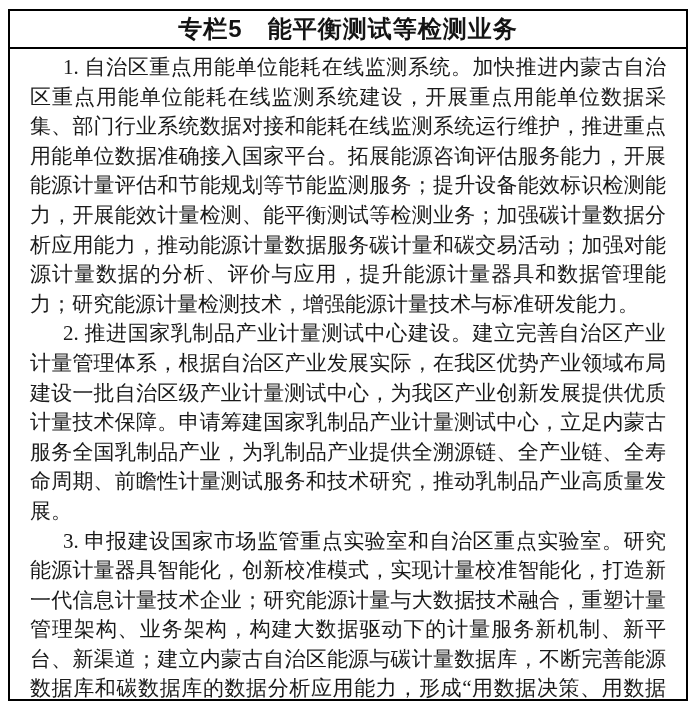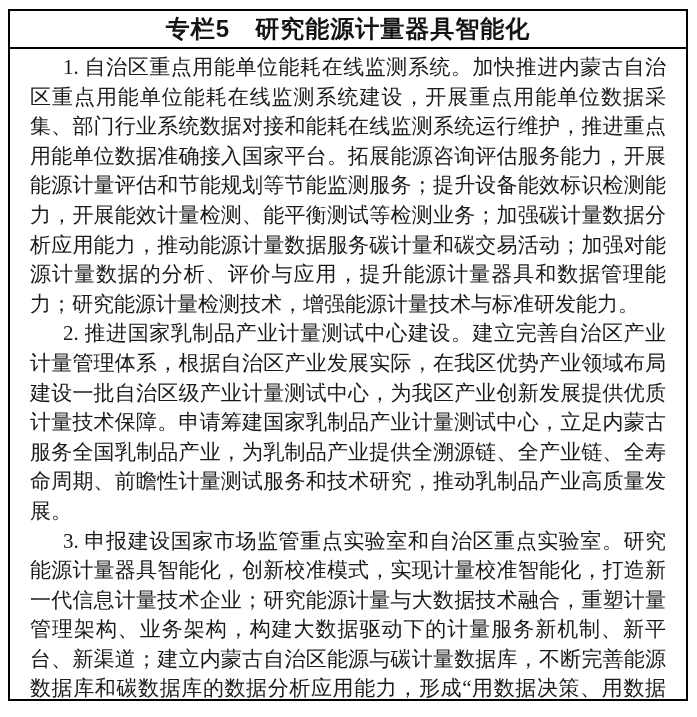--- a/index.html
+++ b/index.html
@@ -49,19 +49,19 @@
   .panel-body p {
     margin: 0;
     padding: 0;
     text-indent: 33px;
   }
 </style>
 </head>
 <body>
 
 <div class="panel">
-  <div class="title-row">专栏5　研究能源计量器具智能化</div>
+  <div class="title-row">专栏5　能平衡测试等检测业务</div>
   <div class="panel-body">
     <p>1. 自治区重点用能单位能耗在线监测系统。加快推进内蒙古自治区重点用能单位能耗在线监测系统建设，开展重点用能单位数据采集、部门行业系统数据对接和能耗在线监测系统运行维护，推进重点用能单位数据准确接入国家平台。拓展能源咨询评估服务能力，开展能源计量评估和节能规划等节能监测服务；提升设备能效标识检测能力，开展能效计量检测、能平衡测试等检测业务；加强碳计量数据分析应用能力，推动能源计量数据服务碳计量和碳交易活动；加强对能源计量数据的分析、评价与应用，提升能源计量器具和数据管理能力；研究能源计量检测技术，增强能源计量技术与标准研发能力。</p>
     <p>2. 推进国家乳制品产业计量测试中心建设。建立完善自治区产业计量管理体系，根据自治区产业发展实际，在我区优势产业领域布局建设一批自治区级产业计量测试中心，为我区产业创新发展提供优质计量技术保障。申请筹建国家乳制品产业计量测试中心，立足内蒙古服务全国乳制品产业，为乳制品产业提供全溯源链、全产业链、全寿命周期、前瞻性计量测试服务和技术研究，推动乳制品产业高质量发展。</p>
     <p>3. 申报建设国家市场监管重点实验室和自治区重点实验室。研究能源计量器具智能化，创新校准模式，实现计量校准智能化，打造新一代信息计量技术企业；研究能源计量与大数据技术融合，重塑计量管理架构、业务架构，构建大数据驱动下的计量服务新机制、新平台、新渠道；建立内蒙古自治区能源与碳计量数据库，不断完善能源数据库和碳数据库的数据分析应用能力，形成“用数据决策、用数据服务、用数据创新”的现代化计量模式。</p>
   </div>
 </div>
 
 </body></html>

